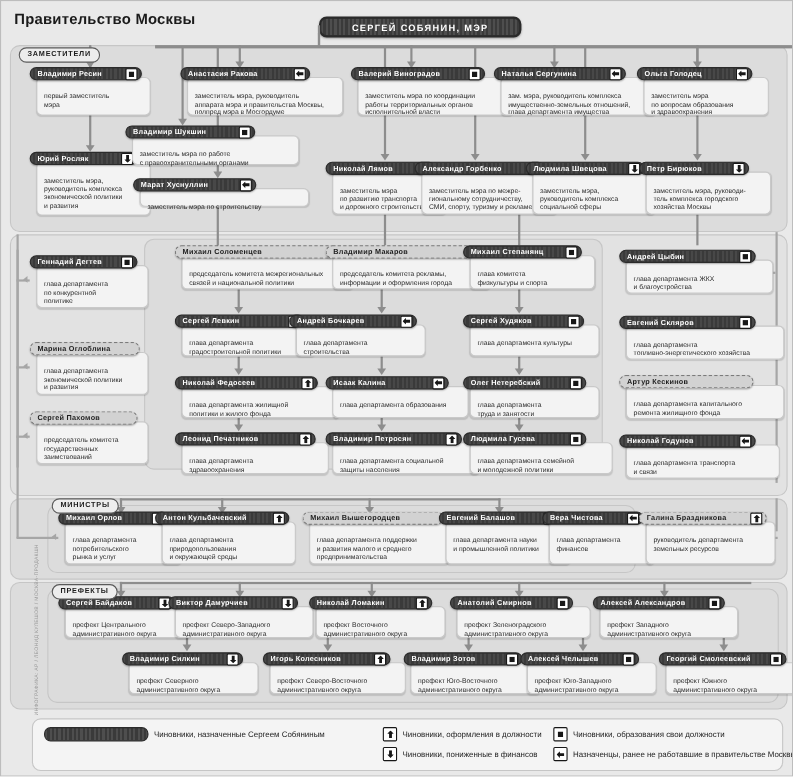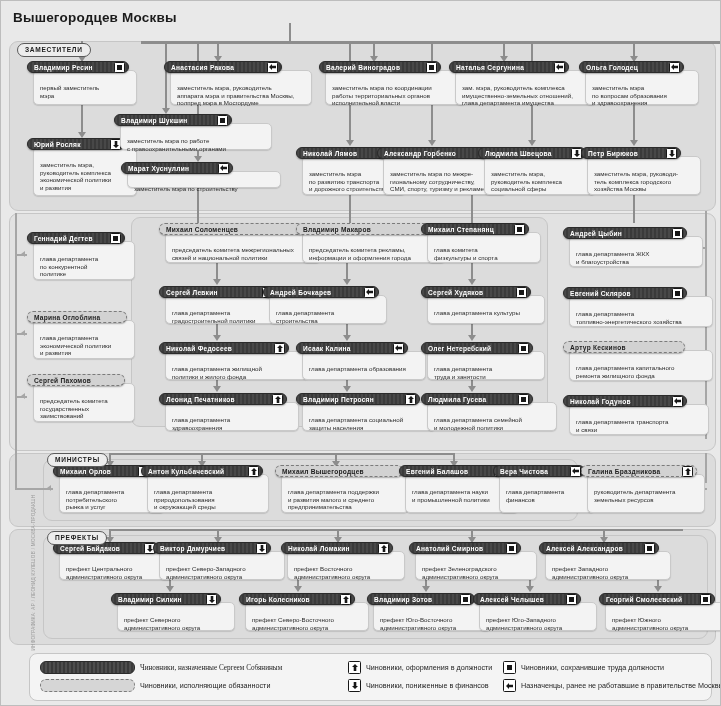--- a/index.html
+++ b/index.html
@@ -154,21 +154,21 @@
     font-size:4.6px;color:#9b9b9b;
     letter-spacing:.3px;white-space:nowrap;
     text-align:center;
   }
 </style>
 </head>
 <body>
 
 <div id="canvas">
 
-  <div id="page-title">Вышегородцев Москвы</div>
+  <div id="page-title">Правительство Москвы</div>
 
   <div id="wires">
       <div class="ln v" style="left: 288px; top: 22px; height: 20px;"></div>
       <div class="ln h" style="left: 140px; top: 41px; width: 640px;"></div>
       <div class="ln v" style="left: 288px; top: 29px; height: 13px;"></div>
       <div class="ln h" style="left: 140px; top: 40px; width: 640px;"></div>
       <div class="ln v" style="left: 80px; top: 40px; height: 16px;"></div>
       <div class="arw down" style="left: 77px; top: 55px;"></div>
       <div class="ln v" style="left: 216px; top: 40px; height: 16px;"></div>
       <div class="arw down" style="left: 213px; top: 55px;"></div>
@@ -273,20 +273,23 @@
   <div class="panel" style="left:130px;top:216px;width:415px;height:208px;"></div>
   <div class="panel" style="left:8px;top:452px;width:705px;height:72px;"></div>
   <div class="panel" style="left:42px;top:458px;width:533px;height:60px;"></div>
   <div class="panel" style="left:8px;top:528px;width:705px;height:114px;"></div>
   <div class="panel" style="left:42px;top:534px;width:663px;height:102px;"></div>
 
   <div class="grouplabel" style="left:16px;top:42px;">ЗАМЕСТИТЕЛИ</div>
   <div class="grouplabel" style="left:46px;top:452px;">МИНИСТРЫ</div>
   <div class="grouplabel" style="left:46px;top:530px;">ПРЕФЕКТЫ</div>
 
+  <div class="mayor" style="left:289px;top:14px;width:180px;height:15px;">
+    <span>СЕРГЕЙ СОБЯНИН, МЭР</span>
+  </div>
 
   <div id="cards">
       <div class="card appointed" style="left: 26px; top: 60px; width: 110px; height: 44px;">
         <div class="body">
           <div class="role">первый заместитель<br>мэра</div>
         </div>
         <div class="namebar" style="width: 102px;">
           <span class="nm">Владимир Ресин</span>
           <span class="spacer"></span>
           <span class="mk">
@@ -906,27 +909,23 @@
           <span class="mk">
             <svg width="5" height="5" viewBox="0 0 5 5">
               <rect x="0" y="0" width="5" height="5" fill="#171717"></rect>
             </svg>
           </span>
         </div>
       </div>
     </div>
 
   <div id="legend" style="left:28px;top:652px;width:681px;height:46px;">
-      <div class="lg-row" style="left: 10px; top: 7px; font-family: Liberation Serif, serif;">
+      <div class="lg-row" style="left: 10px; top: 7px;">
         <span class="lg-pillA"></span>
         <span class="lg-text">Чиновники, назначенные Сергеем Собяниным</span>
-      </div>
-      <div class="lg-row" style="left: 10px; top: 25px;">
-        <span class="lg-pillB"></span>
-        <span class="lg-text">Чиновники, исполняющие обязанности</span>
       </div>
       <div class="lg-row" style="left: 318px; top: 7px;">
         <span class="mk" style="width: 11px; height: 11px; margin-left: 0px;">
           <svg width="6" height="7" viewBox="0 0 6 7">
             <path d="M3 0 L6 3 H4.3 V7 H1.7 V3 H0 Z" fill="#171717"></path>
           </svg>
         </span>
         <span class="lg-text">Чиновники, оформления в должности</span>
       </div>
       <div class="lg-row" style="left: 318px; top: 25px;">
@@ -936,21 +935,21 @@
           </svg>
         </span>
         <span class="lg-text">Чиновники, пониженные в финансов</span>
       </div>
       <div class="lg-row" style="left: 473px; top: 7px;">
         <span class="mk" style="width: 11px; height: 11px; margin-left: 0px;">
           <svg width="5" height="5" viewBox="0 0 5 5">
             <rect x="0" y="0" width="5" height="5" fill="#171717"></rect>
           </svg>
         </span>
-        <span class="lg-text">Чиновники, сохранившие труда должности</span>
+        <span class="lg-text">Чиновники, образования свои должности</span>
       </div>
       <div class="lg-row" style="left: 473px; top: 25px;">
         <span class="mk" style="width: 11px; height: 11px; margin-left: 0px;">
           <svg width="7" height="6" viewBox="0 0 7 6">
             <path d="M0 3 L3 0 V1.7 H7 V4.3 H3 V6 Z" fill="#171717"></path>
           </svg>
         </span>
         <span class="lg-text">Назначенцы, ранее не работавшие в правительстве Москвы</span>
       </div>
     </div>

